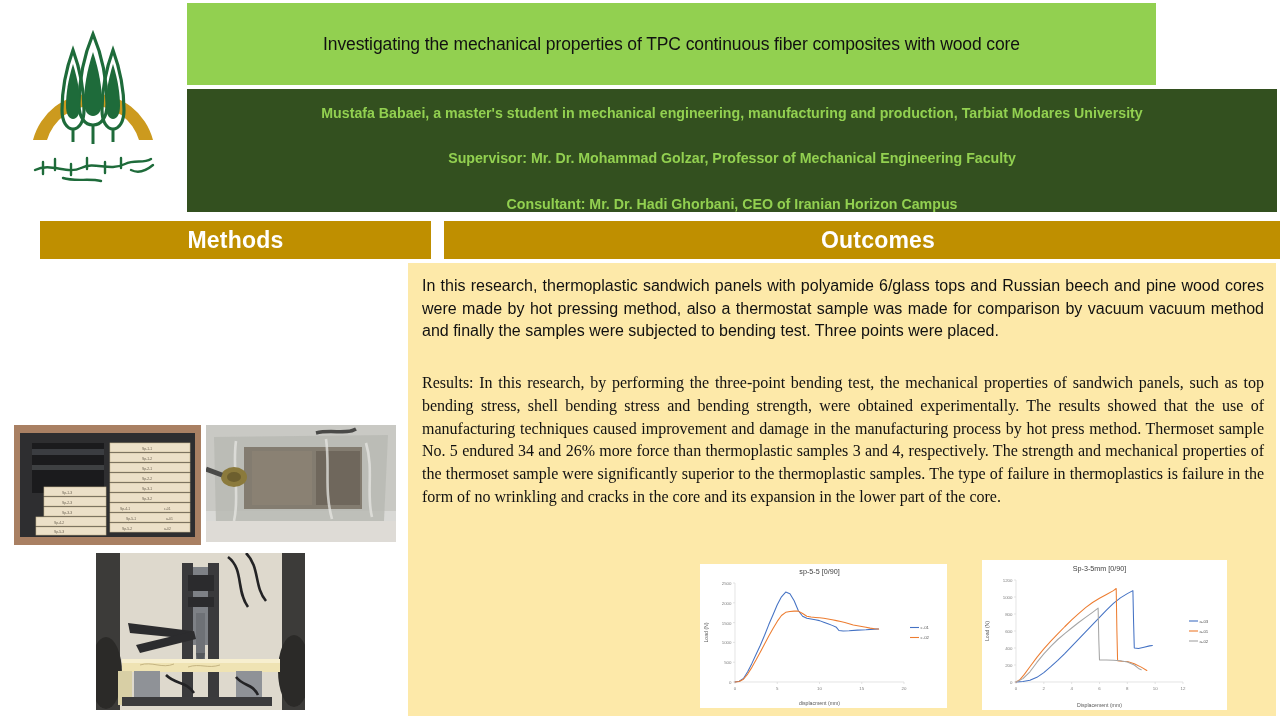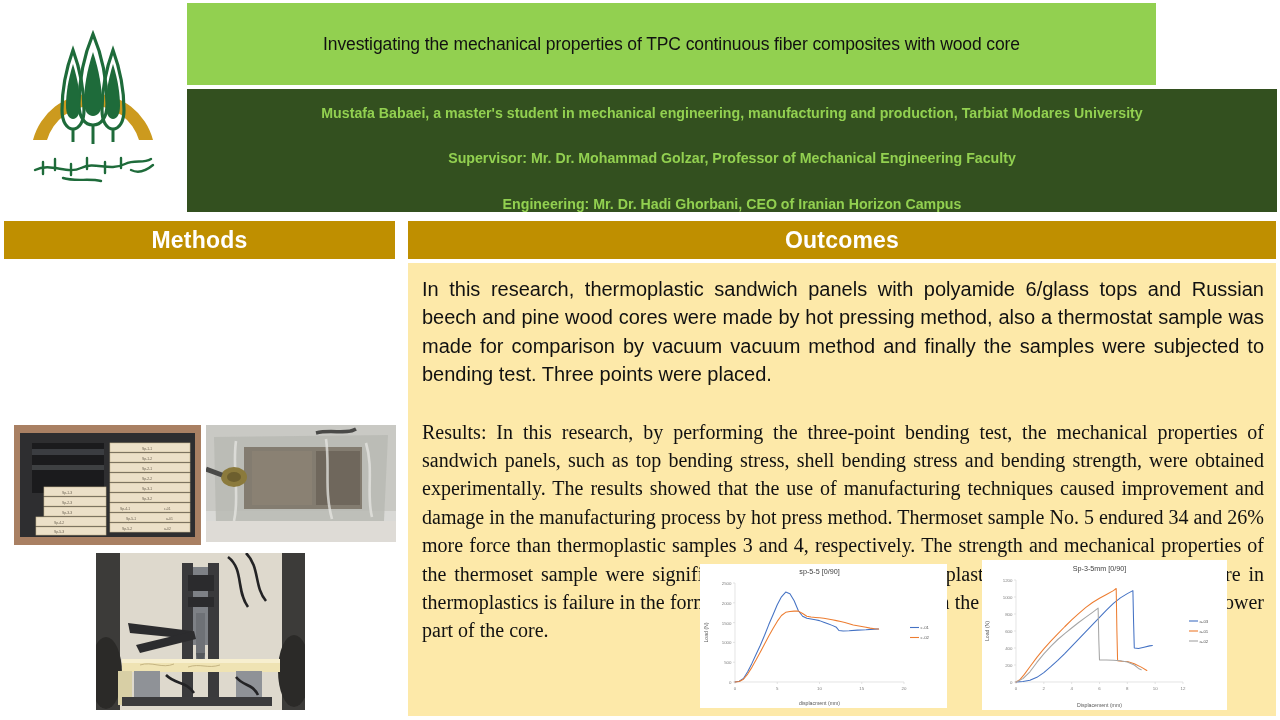--- a/index.html
+++ b/index.html
@@ -35,38 +35,38 @@
   }
   .authors-bar .line {
     color: #92d050; font-weight: bold; font-size: 14.2px; text-align: center;
     line-height: 1.28;
     margin-top: 16px;
   }
 
   
   .sec-head {
     position: absolute; height: 38px; background: #bf8f00;
-    display: flex; align-items: center; justify-content: center;
+    display: flex; align-items: center; justify-content: center; margin-left: 36px;
   }
   .sec-head span { color: #ffffff; font-size: 23px; font-weight: bold; letter-spacing: .2px; }
   .sec-head.methods  { left: 4px;   top: 221px; width: 391px; }
   .sec-head.outcomes { left: 408px; top: 221px; width: 868px; }
 
   
   .panel {
     position: absolute; background: #fde9a9;
   }
   .panel.methods  { left: 4px;   top: 263px; width: 391px; height: 453px; padding: 12px 10px 8px 10px; }
   .panel.outcomes { left: 408px; top: 263px; width: 868px; height: 453px; padding: 12px 12px 8px 14px; }
 
   .para {
     font-size: 15px; color: #111111; text-align: justify; line-height: 1.38;
   }
   .panel.methods .para { font-size: 15.3px; line-height: 1.52; }
-  .panel.outcomes .para { font-size: 20px; line-height: 1.42; }
+  .panel.outcomes .para { font-size: 16px; line-height: 1.42; }
   .panel.outcomes .para + .para { margin-top: 29px; font-family: Liberation Serif, serif; }
 
   
   .photos { position: absolute; left: 4px; top: 420px; width: 391px; height: 296px; }
   .photo { position: absolute; overflow: hidden; }
   .photo-1 { left: 10px;  top: 5px;   width: 187px; height: 120px; }
   .photo-2 { left: 202px; top: 5px;   width: 190px; height: 117px; }
   .photo-3 { left: 92px;  top: 133px; width: 209px; height: 157px; }
   .photo svg { width: 100%; height: 100%; display: block; }
 
@@ -117,21 +117,21 @@
     </svg>
   </div>
 
   <div class="title-bar">
     <span>Investigating the mechanical properties of TPC continuous fiber composites with wood core</span>
   </div>
 
   <div class="authors-bar">
     <div class="line">Mustafa Babaei, a master's student in mechanical engineering, manufacturing and production, Tarbiat Modares University</div>
     <div class="line">Supervisor: Mr. Dr. Mohammad Golzar, Professor of Mechanical Engineering Faculty</div>
-    <div class="line">Engineering: Mr. Dr. Hadi Ghorbani, CEO of Iranian Horizon Campus</div>
+    <div class="line">Consultant: Mr. Dr. Hadi Ghorbani, CEO of Iranian Horizon Campus</div>
   </div>
 
   <div class="sec-head methods">
     <span>Methods</span>
   </div>
 
   <div class="photos">
 
     <div class="photo photo-1">
       <svg viewBox="0 0 187 120" preserveAspectRatio="none">

